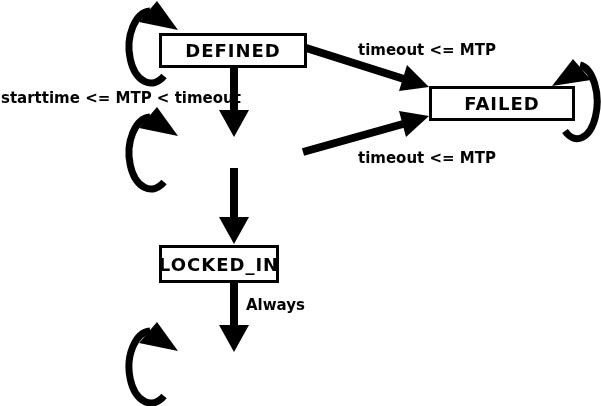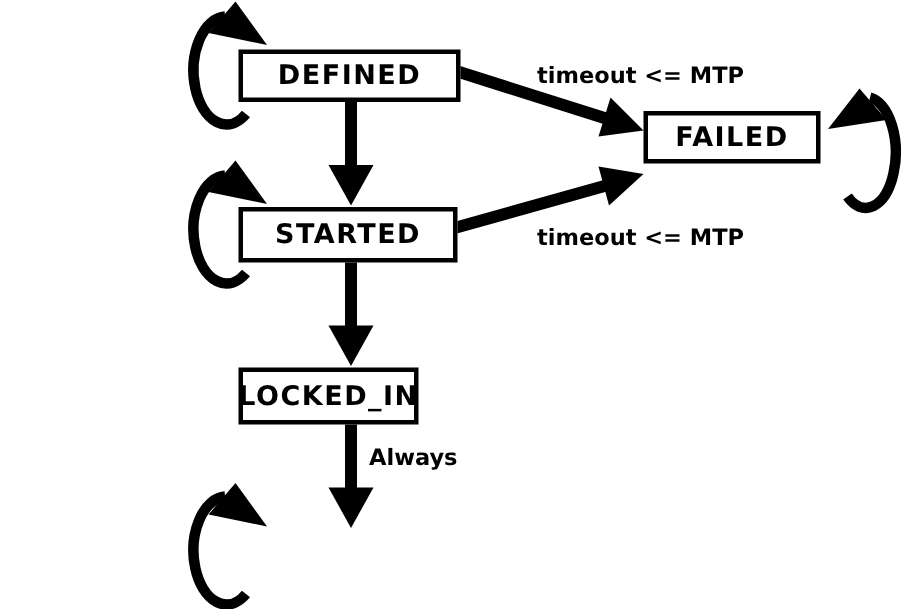--- a/index.html
+++ b/index.html
@@ -26,21 +26,21 @@
     color: #000000;
     font-weight: bold;
     font-size: 18px;
     letter-spacing: 1px;
     display: flex;
     align-items: center;
     justify-content: center;
     white-space: nowrap;
   }
   .state-defined  { left:159px; top:33px;  width:148px; height:35px; }
-  .state-failed   { left:429px; top:74px;  width:118px; height:35px; }
+  .state-failed   { left:429px; top:86px;  width:146px; height:35px; }
   .state-started  { left:159px; top:138px; width:146px; height:37px; }
   .state-locked   { left:159px; top:245px; width:120px; height:38px;text-align:right; }
   .state-active   { left:158px; top:353px; width:147px; height:38px; }
   .tlabel {
     position: absolute;
     color: #000000;
     font-weight: bold;
     font-size: 15px;
     white-space: nowrap;
   }
@@ -100,20 +100,20 @@
     </g>
 
     <g>
       <path class="arrow-line" stroke-width="8" d="M303 152 L403 124"></path>
       <polygon class="arrow-head" points="429,116 406,137 399,111"></polygon>
     </g>
   </svg>
 
   <div class="state state-defined">DEFINED</div>
   <div class="state state-failed">FAILED</div>
-  <div class="state state-started">STARTED</div>
   <div class="state state-locked">LOCKED_IN</div>
 
+  <div class="tlabel tlabel-def-started">starttime &lt;= MTP &lt; timeout</div>
   <div class="tlabel tlabel-def-failed">timeout &lt;= MTP</div>
   <div class="tlabel tlabel-sta-failed">timeout &lt;= MTP</div>
   <div class="tlabel tlabel-loc-active">Always</div>
 
 </div>
 
 </body></html>

